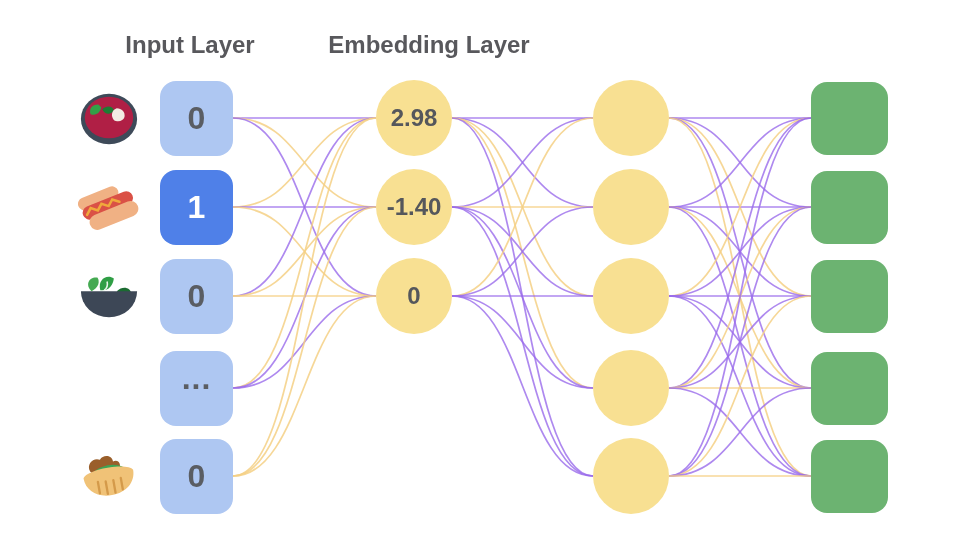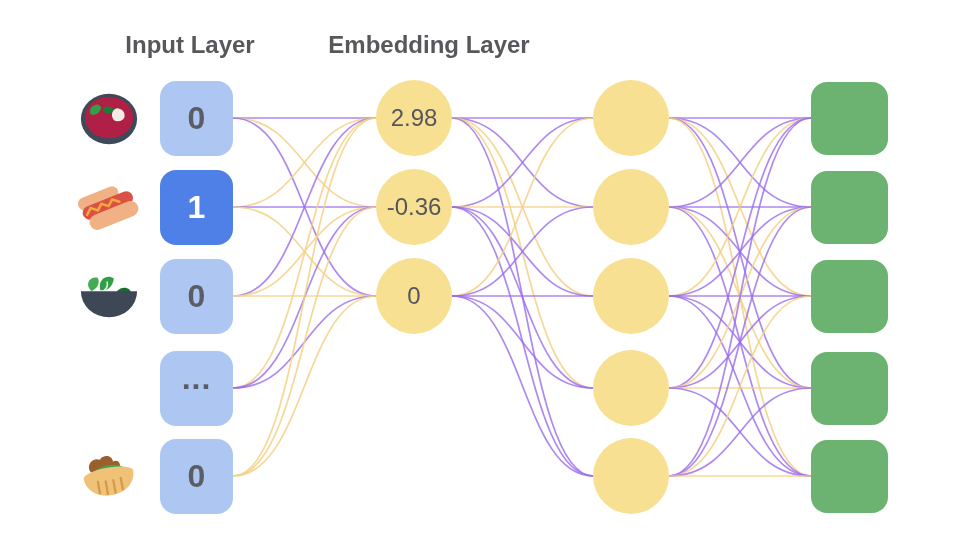--- a/index.html
+++ b/index.html
@@ -17,21 +17,21 @@
   #edges{position:absolute;left:0;top:0;}
   .node{position:absolute;display:flex;align-items:center;justify-content:center;box-sizing:border-box;}
   .input-node{
     width:73px;height:75px;border-radius:16px;background:#aec7f2;
     color:#5a5d63;font-weight:bold;font-size:32px;
   }
   .input-node.active{background:#4f80e8;color:#ffffff;}
   .input-node .dots{transform:translateY(-27%);letter-spacing:1px;}
   .circle-node{
     width:76px;height:76px;border-radius:50%;background:#f8e092;
-    color:#55575c;font-size:24px;
+    color:#55575c;font-size:24px;font-weight:bold;
   }
   .output-node{width:77px;height:73px;border-radius:16px;background:#6cb371;}
   .food-icon{position:absolute;width:62px;height:62px;}
   .food-icon svg{width:100%;height:100%;display:block;}
 </style>
 </head>
 <body>
 
 <div class="stage">
   <div class="layer-title" id="title-input">Input Layer</div>
@@ -144,21 +144,21 @@
           </g>
         </svg>
       </div>
       <div class="node input-node" style="left: 160px; top: 438.5px;">
         <span>0</span>
       </div>
       <div class="node circle-node" style="left: 376px; top: 80px;">
         <span>2.98</span>
       </div>
       <div class="node circle-node" style="left: 376px; top: 169px;">
-        <span>-0.36</span>
+        <span>-1.40</span>
       </div>
       <div class="node circle-node" style="left: 376px; top: 258px;">
         <span>0</span>
       </div>
       <div class="node circle-node" style="left: 593px; top: 80px;"></div>
       <div class="node circle-node" style="left: 593px; top: 169px;"></div>
       <div class="node circle-node" style="left: 593px; top: 258px;"></div>
       <div class="node circle-node" style="left: 593px; top: 350px;"></div>
       <div class="node circle-node" style="left: 593px; top: 438px;"></div>
       <div class="node output-node" style="left: 811px; top: 81.5px;"></div>

